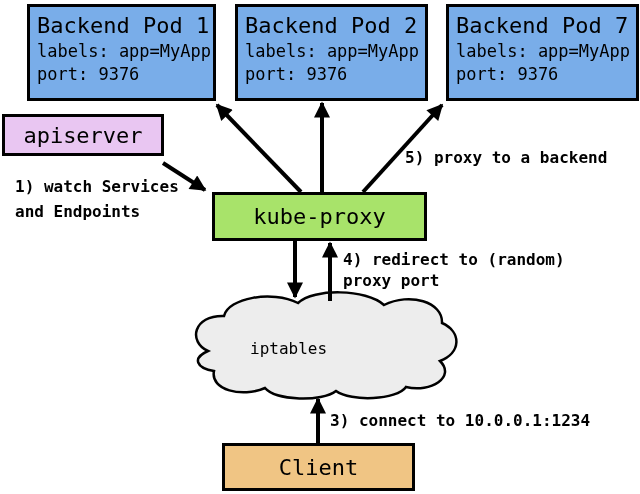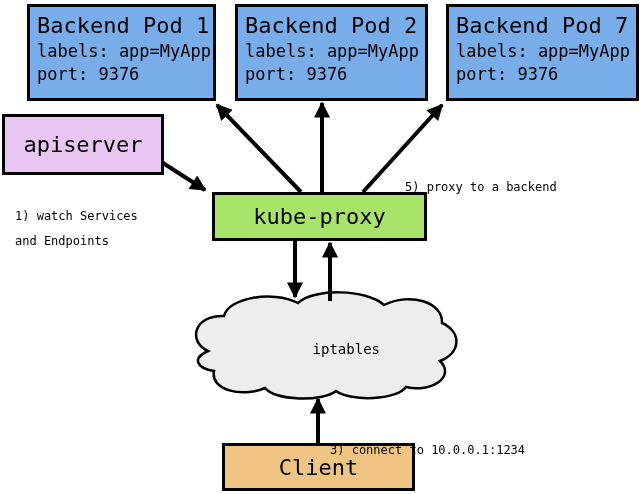--- a/index.html
+++ b/index.html
@@ -10,35 +10,35 @@
   .layer{position:absolute;left:0;top:0;z-index:0;}
   .node{position:absolute;z-index:1;box-sizing:border-box;border:3px solid #000;}
   .pod{background:#79ade9;width:189px;height:97px;top:4px;padding:4px 0 0 7px;}
   .pod .pod-title{font-size:22px;line-height:29px;white-space:nowrap;}
   .pod .pod-line{font-size:17px;line-height:23px;white-space:nowrap;}
   .pod .pod-line.first{}
   #pod1{left:27px;}
   #pod2{left:235px;width:193px;}
   #pod3{left:446px;width:193px;}
   .labelbox{display:flex;align-items:center;justify-content:center;font-size:22px;}
-  #apiserver{left:2px;top:114px;width:162px;height:61px;background:#e9c6f2;}
+  #apiserver{left:2px;top:114px;width:162px;height:42px;background:#e9c6f2;}
   #kubeproxy{left:212px;top:192px;width:215px;height:49px;background:#a8e36a;text-align:right;}
   #client{left:222px;top:443px;width:193px;height:48px;background:#f0c584;}
   .annotation{
-    position:absolute;z-index:1;font-weight:normal;font-size:12px;line-height:21px;white-space:nowrap;margin-top:30px;
+    position:absolute;z-index:1;font-weight:bold;font-size:16px;line-height:21px;white-space:nowrap;
   }
   .annotation span{display:block;}
   #ann1{left:15px;top:174px;line-height:25px;}
   #ann2{left:58px;top:249px;}
   #ann4{left:343px;top:249px;}
   #ann5{left:405px;top:147px;}
   #ann3{left:330px;top:410px;}
   #iptables-label{
     position:absolute;z-index:1;left:250px;top:340px;width:130px;height:18px;
-    text-align:right;font-size:14px;line-height:18px;
+    text-align:left;font-size:16px;line-height:18px;
   }
 </style>
 </head>
 <body>
 
 <div class="canvas">
 
   <svg class="layer" width="640" height="494" viewBox="0 0 640 494">
     <defs>
       <marker id="ah" viewBox="0 0 10 10" refX="9" refY="5" markerWidth="4.5" markerHeight="4" orient="auto">
@@ -104,18 +104,22 @@
   <div class="annotation" id="ann1">
     <span>1) watch Services</span>
     <span>and Endpoints</span>
   </div>
 
 
   <div class="annotation" id="ann3">
     <span>3) connect to 10.0.0.1:1234</span>
   </div>
 
+  <div class="annotation" id="ann4">
+    <span>4) redirect to (random)</span>
+    <span>proxy port</span>
+  </div>
 
   <div class="annotation" id="ann5">
     <span>5) proxy to a backend</span>
   </div>
 
 </div>
 
 </body></html>

